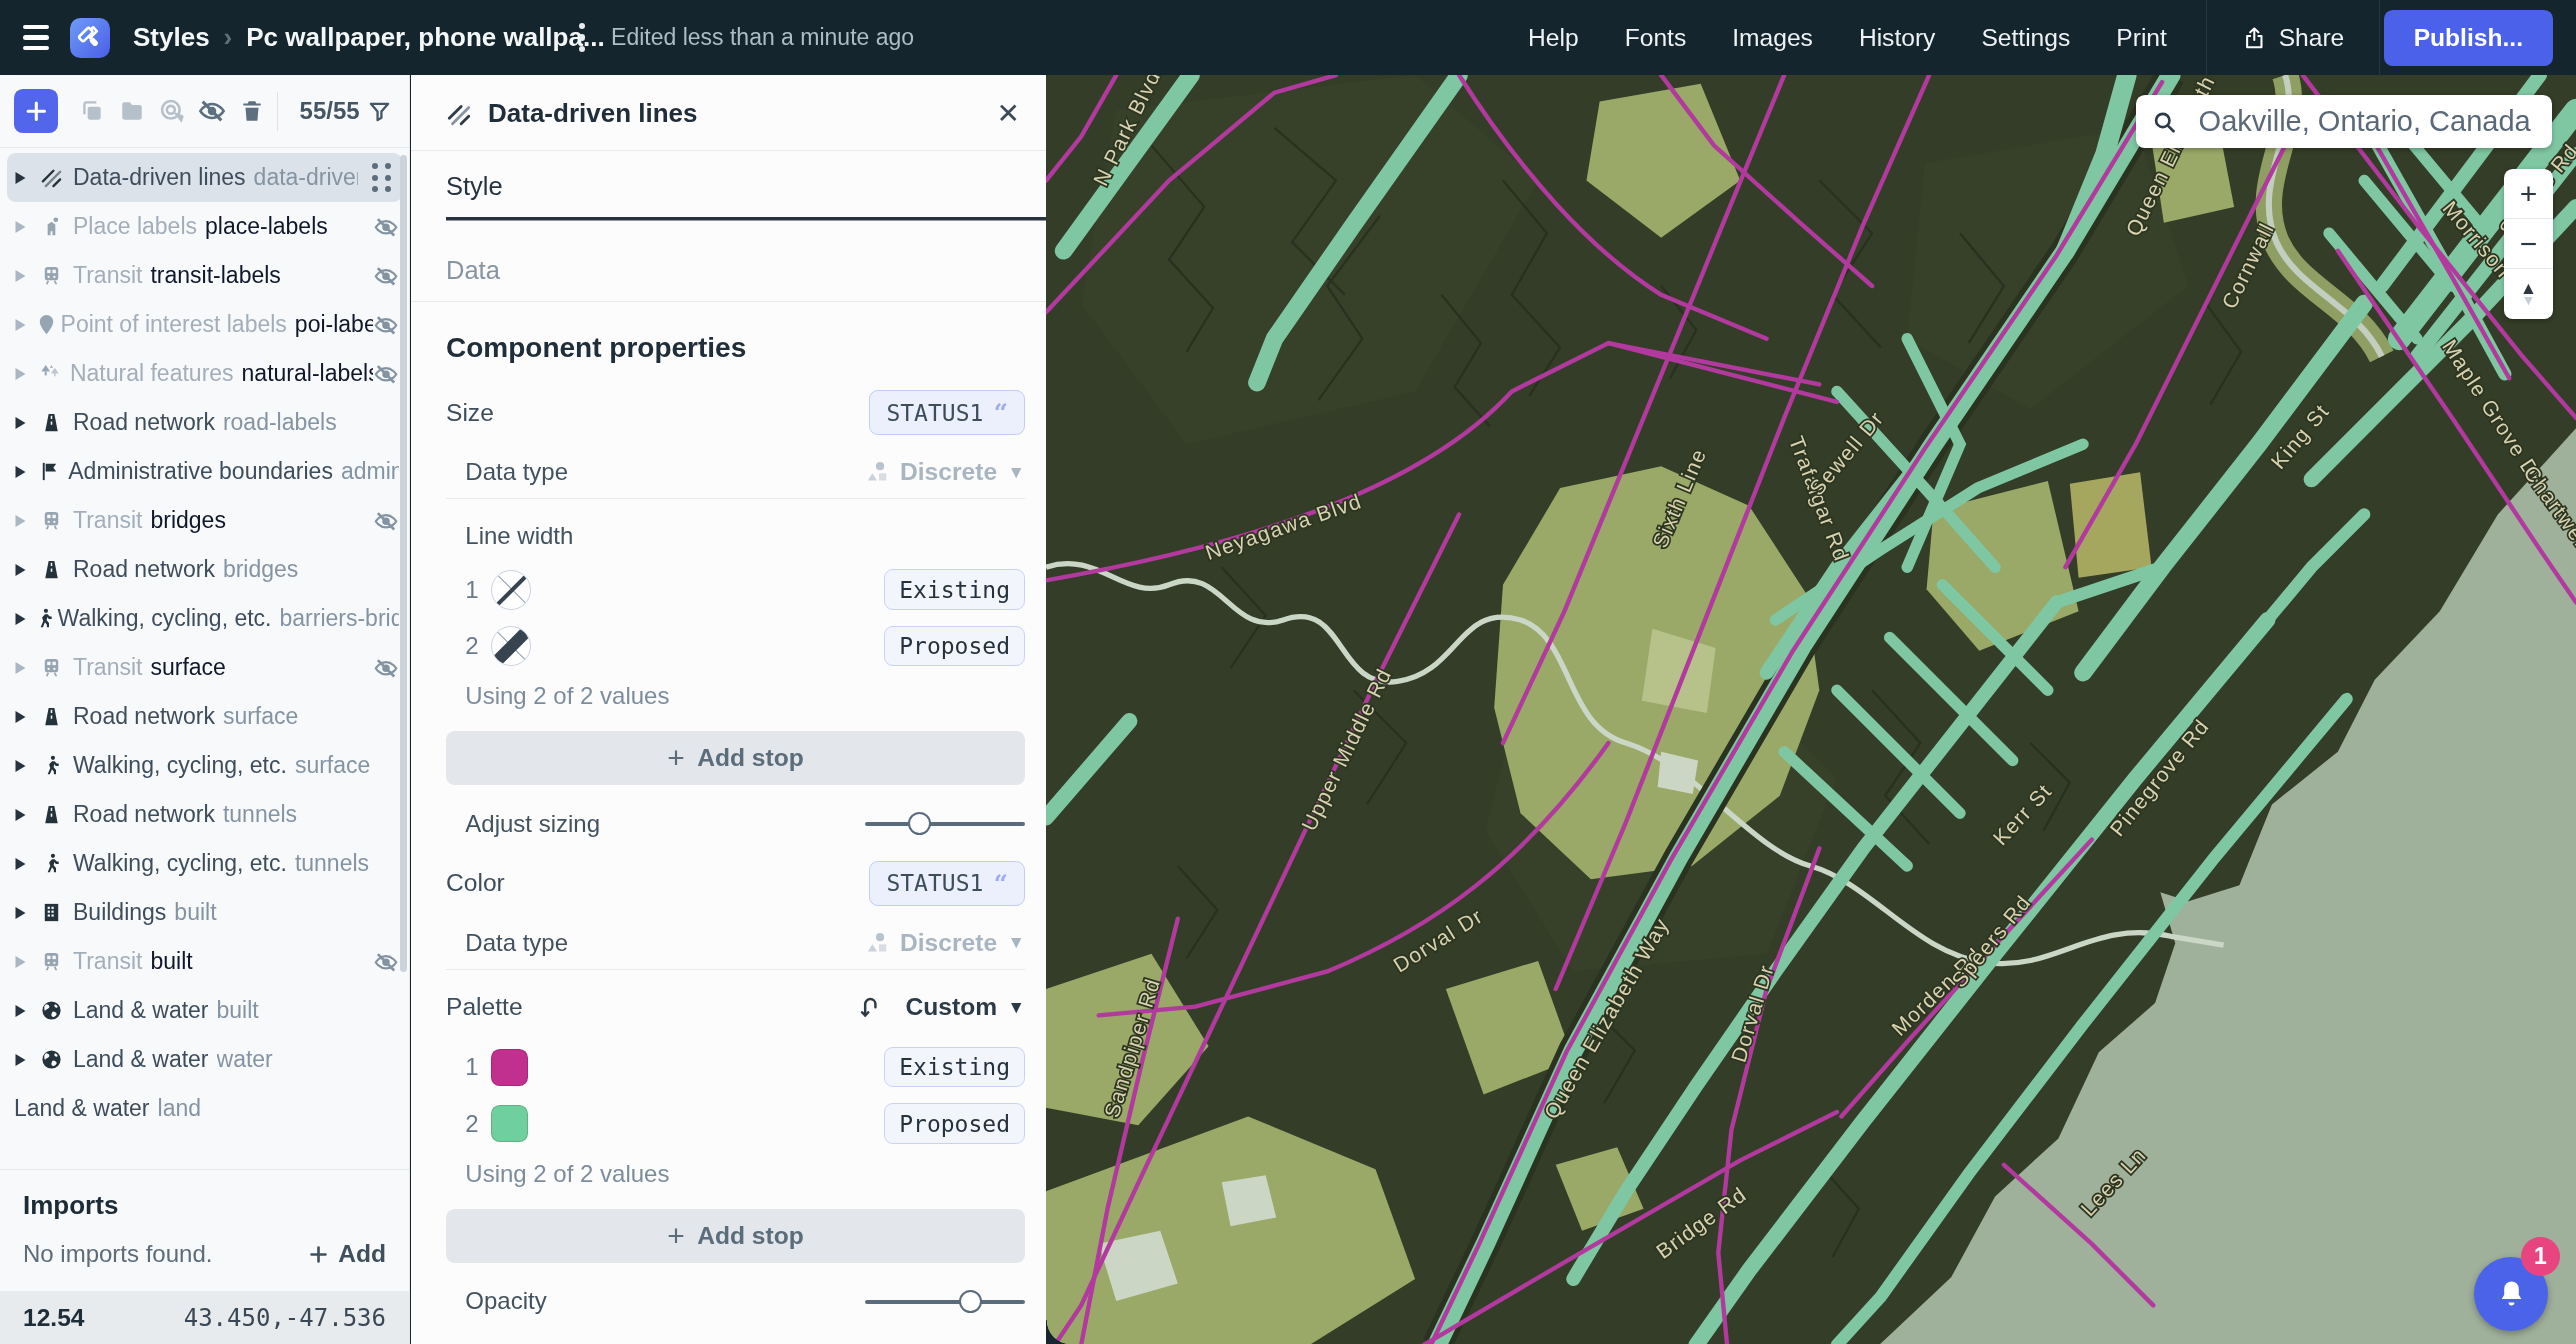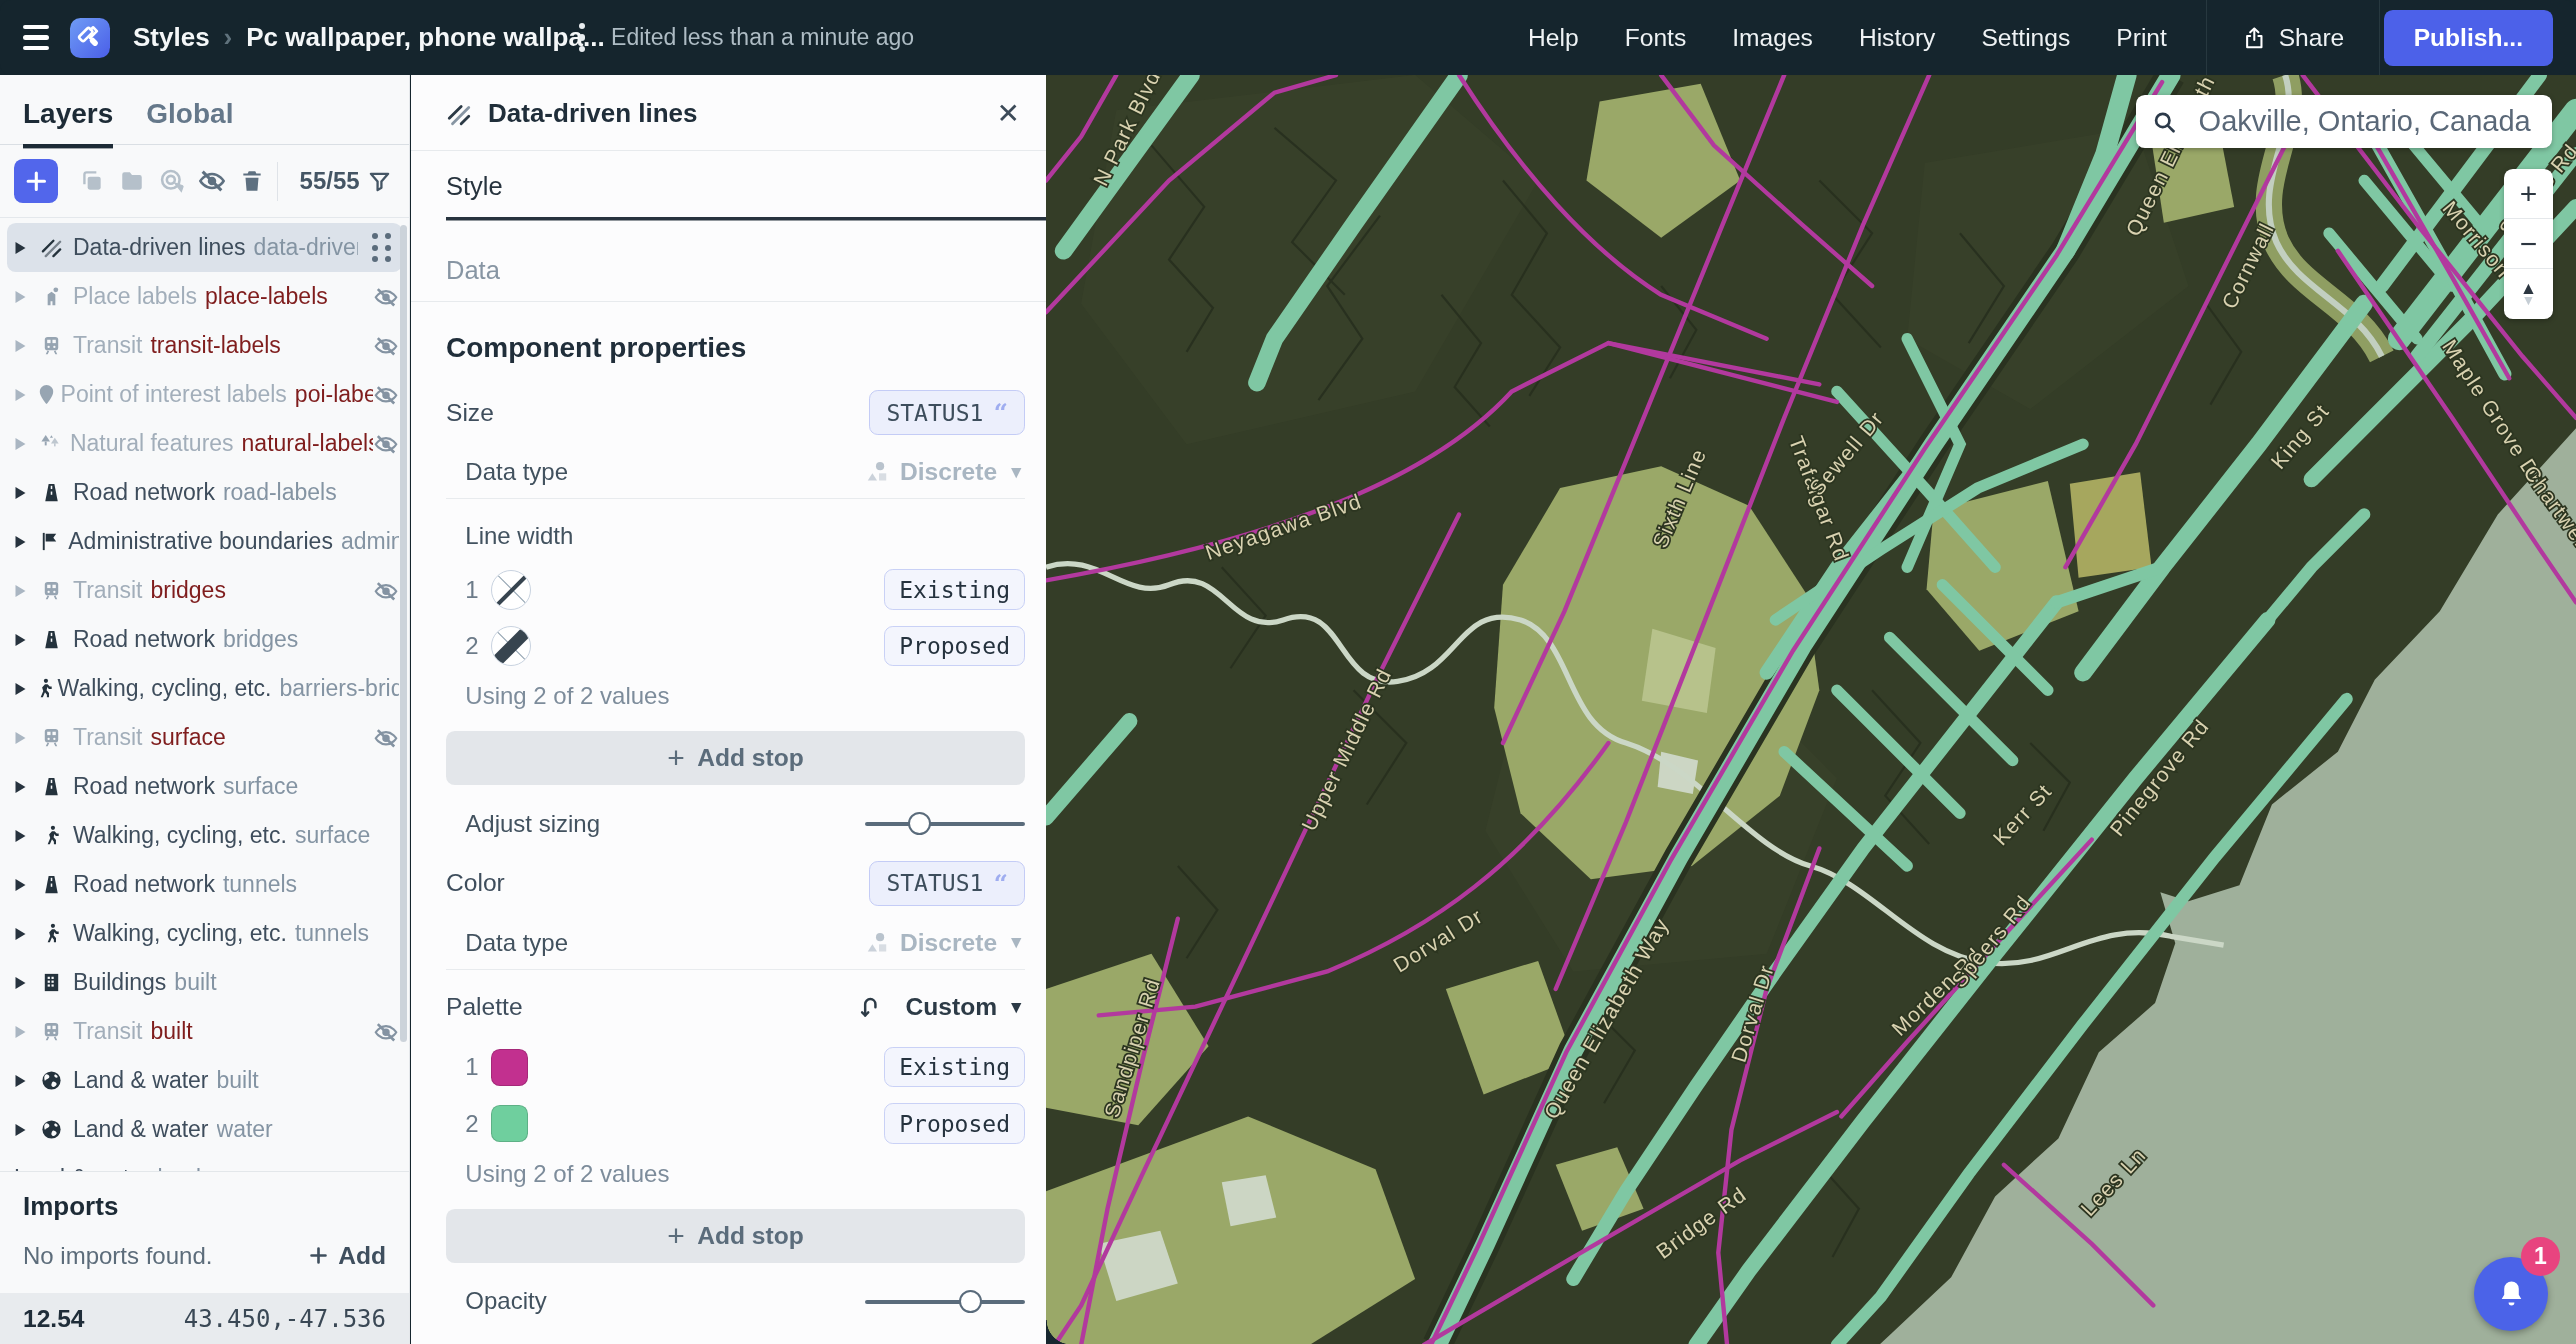--- a/index.html
+++ b/index.html
@@ -44,21 +44,21 @@
   .counter { margin-left:auto; display:flex; align-items:center; gap:8.8px; font-size:24px; font-weight:bold; color:#44556:4; color:#445564; }
   .layers-list { flex:1 1 auto; overflow:hidden; padding-top:5.3px; position:relative; }
   .layer-row { height:49px; display:flex; align-items:center; padding:0 10.5px 0 14px; cursor:pointer; position:relative; }
   .layer-row .caret { width:26px; display:flex; align-items:center; color:#27333e; }
   .layer-row.hid .caret { color:#aab6c2; }
   .licon { width:33px; display:flex; align-items:center; color:#24323c; }
   .layer-row.hid .licon { color:#97a5b2; }
   .lname { font-size:23px; color:#3e4d5c; white-space:nowrap; }
   .layer-row.hid .lname { color:#a2aeba; }
   .lid { font-size:23px; color:#8494a3; margin-left:8px; white-space:nowrap; overflow:hidden; text-overflow:clip; }
-  .layer-row.hid .lid { color:#7f1d1d; }
+  .layer-row.hid .lid { color:#0f172a; }
   .layer-row .tail { margin-left:auto; display:flex; align-items:center; color:#8493a2; }
   .layer-row.sel { background:#dce2ea; border-radius:8.8px; margin:0 7px; padding:0 7px 0 7px; }
   .layer-row.sel .lid { max-width:104px; }
   .draghandle { display:grid; grid-template-columns:7px 7px; gap:5.3px; margin-right:3.5px; }
   .draghandle i { width:6.2px; height:6.2px; border-radius:50%; background:#5b6c7c; }
   .scrollthumb { position:absolute; right:1.8px; top:7px; width:7px; height:817px; border-radius:3.5px; background:#ccd3da; }
   .imports { border-top:0.9px solid #e3e7ea; padding:19.3px 23px 23px 23px; }
   .imports h3 { font-size:26px; color:#1d2b36; margin-bottom:19.3px; }
   .imports-row { display:flex; align-items:center; }
   .imports-empty { font-size:24px; color:#5c6c7a; }
@@ -186,24 +186,20 @@
           </g>
         </svg>
         <span>Share</span>
       </div>
       <div class="top-divider"></div>
       <button class="publish">Publish...</button>
     </div>
   </header>
 
   <aside class="sidebar">
-    <div class="side-tabs">
-      <span class="side-tab active">Layers</span>
-      <span class="side-tab">Global</span>
-    </div>
     <div class="side-toolbar">
       <button class="addlayer">
         <svg width="24.6" height="24.6" viewBox="0 0 24 24">
             <path d="M12 4v16M4 12h16" stroke="#fff" stroke-width="3" stroke-linecap="round"></path>
           </svg>
       </button>
       <span class="tool-ic disabled">
         <svg width="26" height="26" viewBox="0 0 24 24" fill="none" stroke="currentColor" stroke-width="2.2">
             <rect x="8" y="8" width="12" height="12" rx="2" fill="currentColor" stroke="none"></rect>
             <path d="M5 15V6a2 2 0 0 1 2-2h9"></path>

